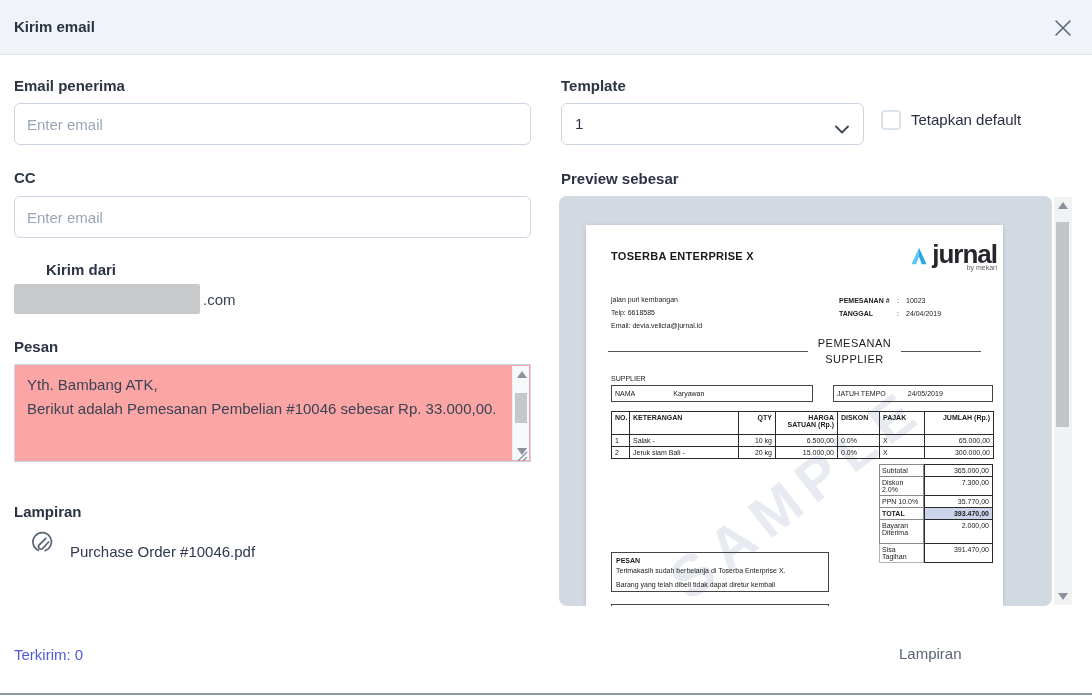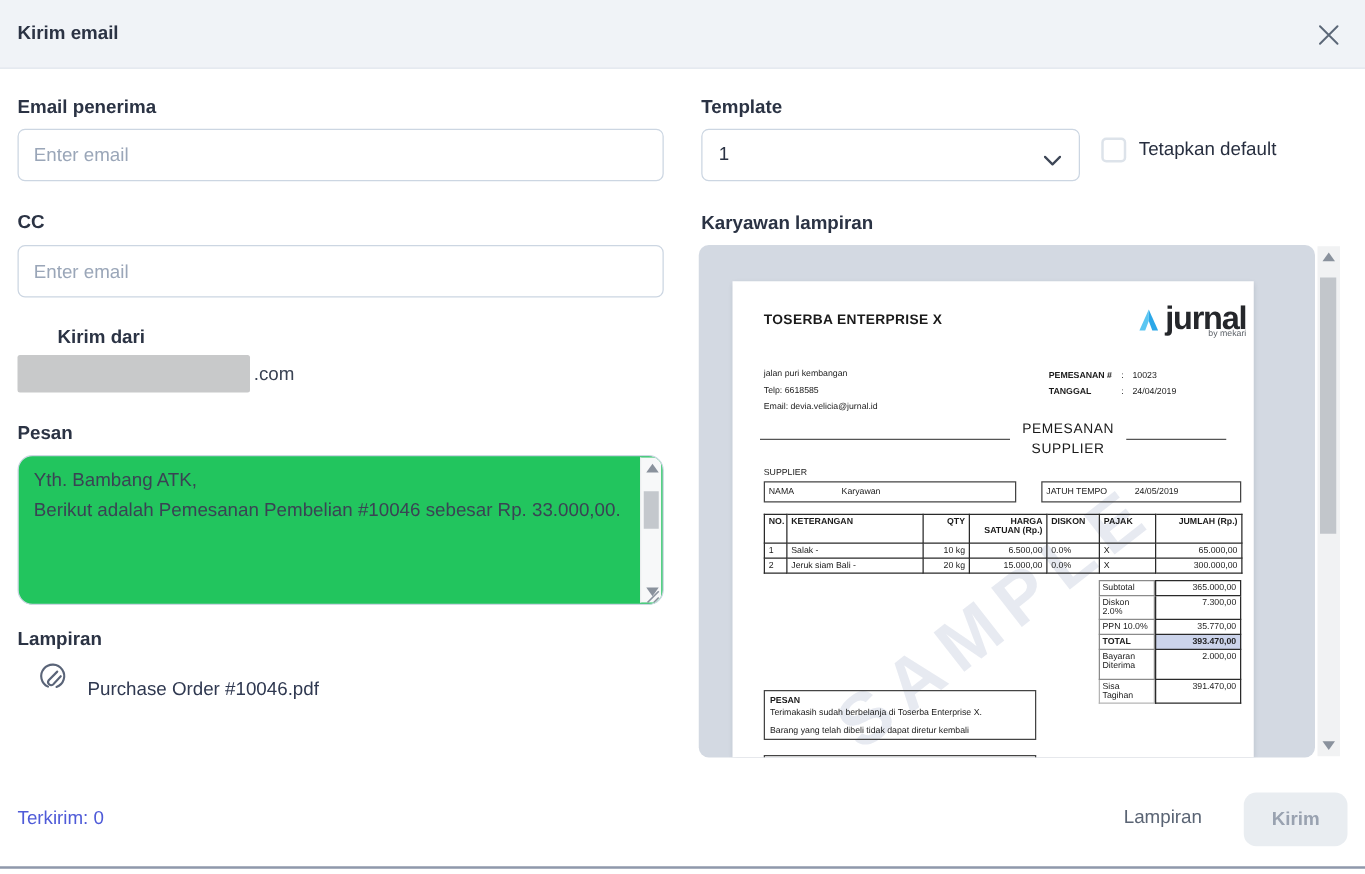--- a/index.html
+++ b/index.html
@@ -13,21 +13,21 @@
 
   
   .lbl { position:absolute; font-size:15px; font-weight:700; color:#2b3344; }
   .txtinput { position:absolute; left:14px; width:517px; height:42px; border:1px solid #ccd6e2; border-radius:6px; padding:0 12px; font-size:15px; font-family:"Liberation Sans",sans-serif; color:#3a4354; outline:none; }
   .txtinput::placeholder { color:#9aa6b8; }
 
   .redacted { position:absolute; left:14px; top:284px; width:186px; height:30px; background:#c8c9ca; border-radius:2px; }
   .from-suffix { position:absolute; left:203px; top:291px; font-size:15px; color:#3a4354; }
 
   
-  .msgbox { position:absolute; left:14px; top:364px; width:517px; height:120px; border:1px solid #ccd6e2; border-radius:12px; background:#22c55e; overflow:hidden; }
+  .msgbox { position:absolute; left:14px; top:364px; width:517px; height:98px; border:1px solid #ccd6e2; border-radius:1px; background:#fca5a5; overflow:hidden; }
   .msgtext { position:absolute; left:12px; top:8px; right:28px; font-size:15px; line-height:24px; color:#3a4354; }
   .vscroll { position:absolute; top:1px; right:1px; width:17px; bottom:1px; background:#f7f8f9; border-left:1px solid #ebedef; }
   .sb-arrow { position:absolute; left:4px; width:0; height:0; }
   .sb-up { top:5px; border-left:5px solid transparent; border-right:5px solid transparent; border-bottom:7px solid #8a929d; }
   .sb-down { bottom:5px; border-left:5px solid transparent; border-right:5px solid transparent; border-top:7px solid #8a929d; }
   .sb-thumb { position:absolute; left:2px; width:12px; background:#c4c8cd; }
   .resize-grip { position:absolute; right:2px; bottom:2px; width:11px; height:11px; cursor:nwse-resize; }
 
   
   .attach-row { position:absolute; left:30px; top:527px; display:flex; align-items:center; gap:16px; }
@@ -147,21 +147,21 @@
     <div class="select-val">1</div>
     <div class="select-chev">
       <svg width="14" height="9" viewBox="0 0 14 9" fill="none">
           <path d="M1 1.5 L7 7.5 L13 1.5" stroke="#3e4757" stroke-width="1.8" stroke-linecap="round" stroke-linejoin="round"></path>
         </svg>
     </div>
   </div>
   <div class="chk"></div>
   <div class="chk-lbl">Tetapkan default</div>
 
-  <div class="lbl" style="left:561px; top:170px;">Karyawan lampiran</div>
+  <div class="lbl" style="left:561px; top:170px;">Preview sebesar</div>
 
   <div class="preview-panel">
     <div class="page">
 
       <div class="doc-watermark">SAMPLE</div>
 
       <div class="doc-company">TOSERBA ENTERPRISE X</div>
 
       <div class="doc-logo">
         <span style="margin-top:5px;">
@@ -298,16 +298,15 @@
   </div>
 
   <div class="pv-scroll">
     <div class="sb-arrow sb-up" style="left:4px;"></div>
     <div class="pv-thumb"></div>
     <div class="sb-arrow sb-down" style="left:4px;"></div>
   </div>
 
   <div class="sent-count">Terkirim: 0</div>
   <div class="cancel-btn">Lampiran</div>
-  <button class="send-btn">Kirim</button>
 
   <div class="bottom-strip"></div>
 </div>
 
 </body></html>

